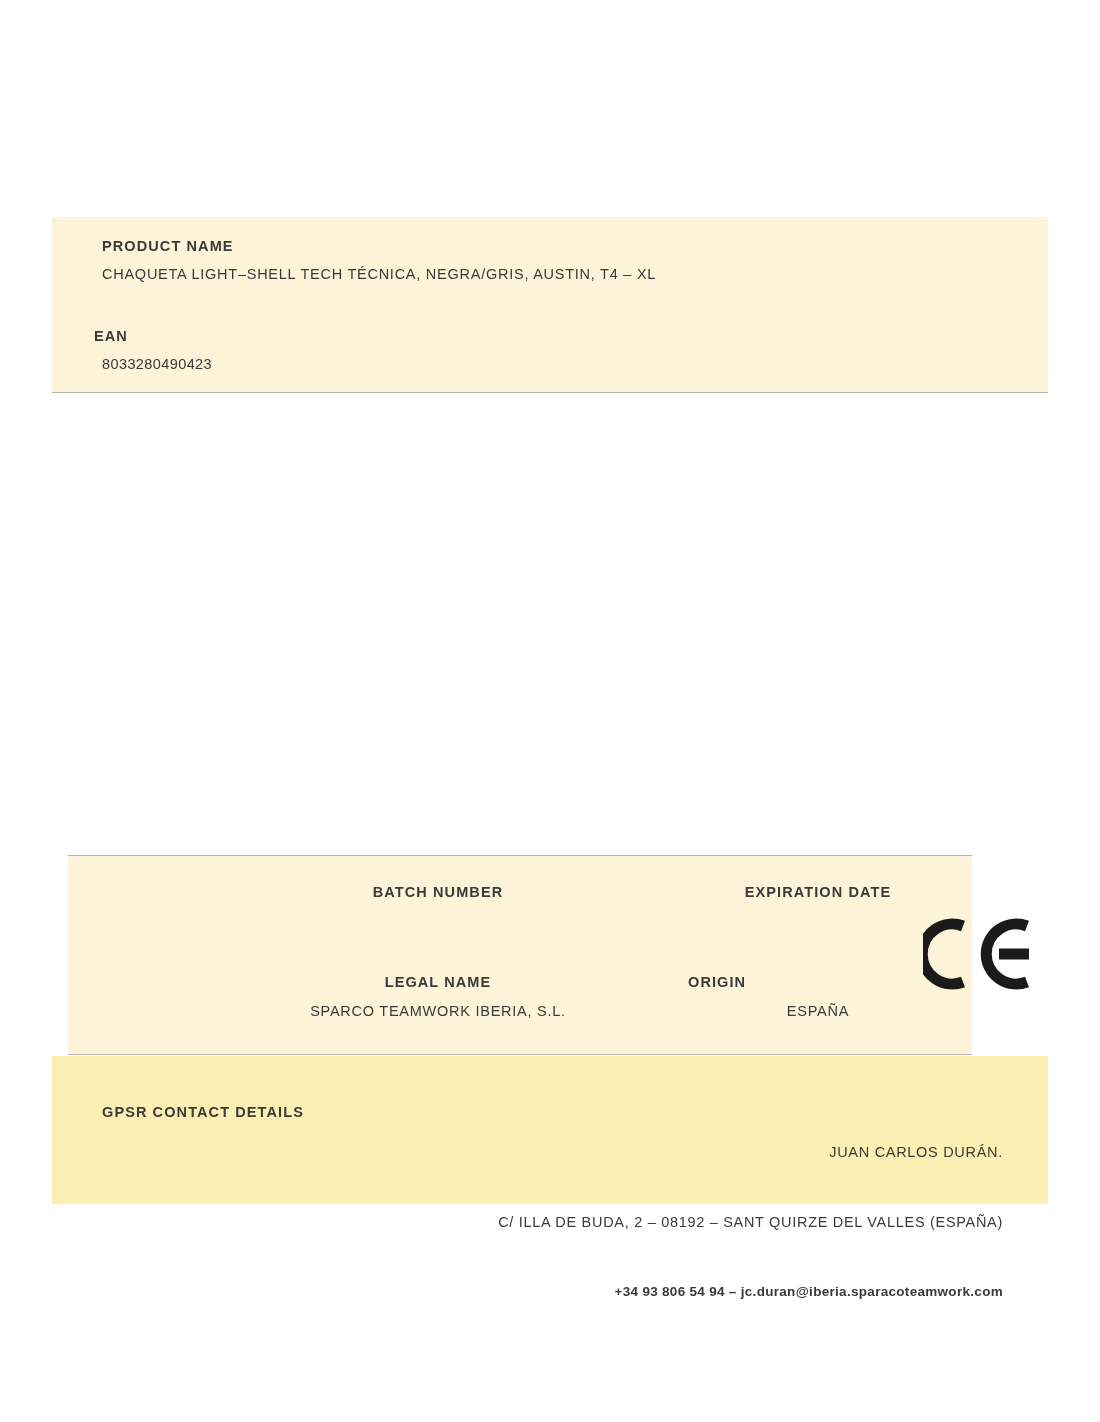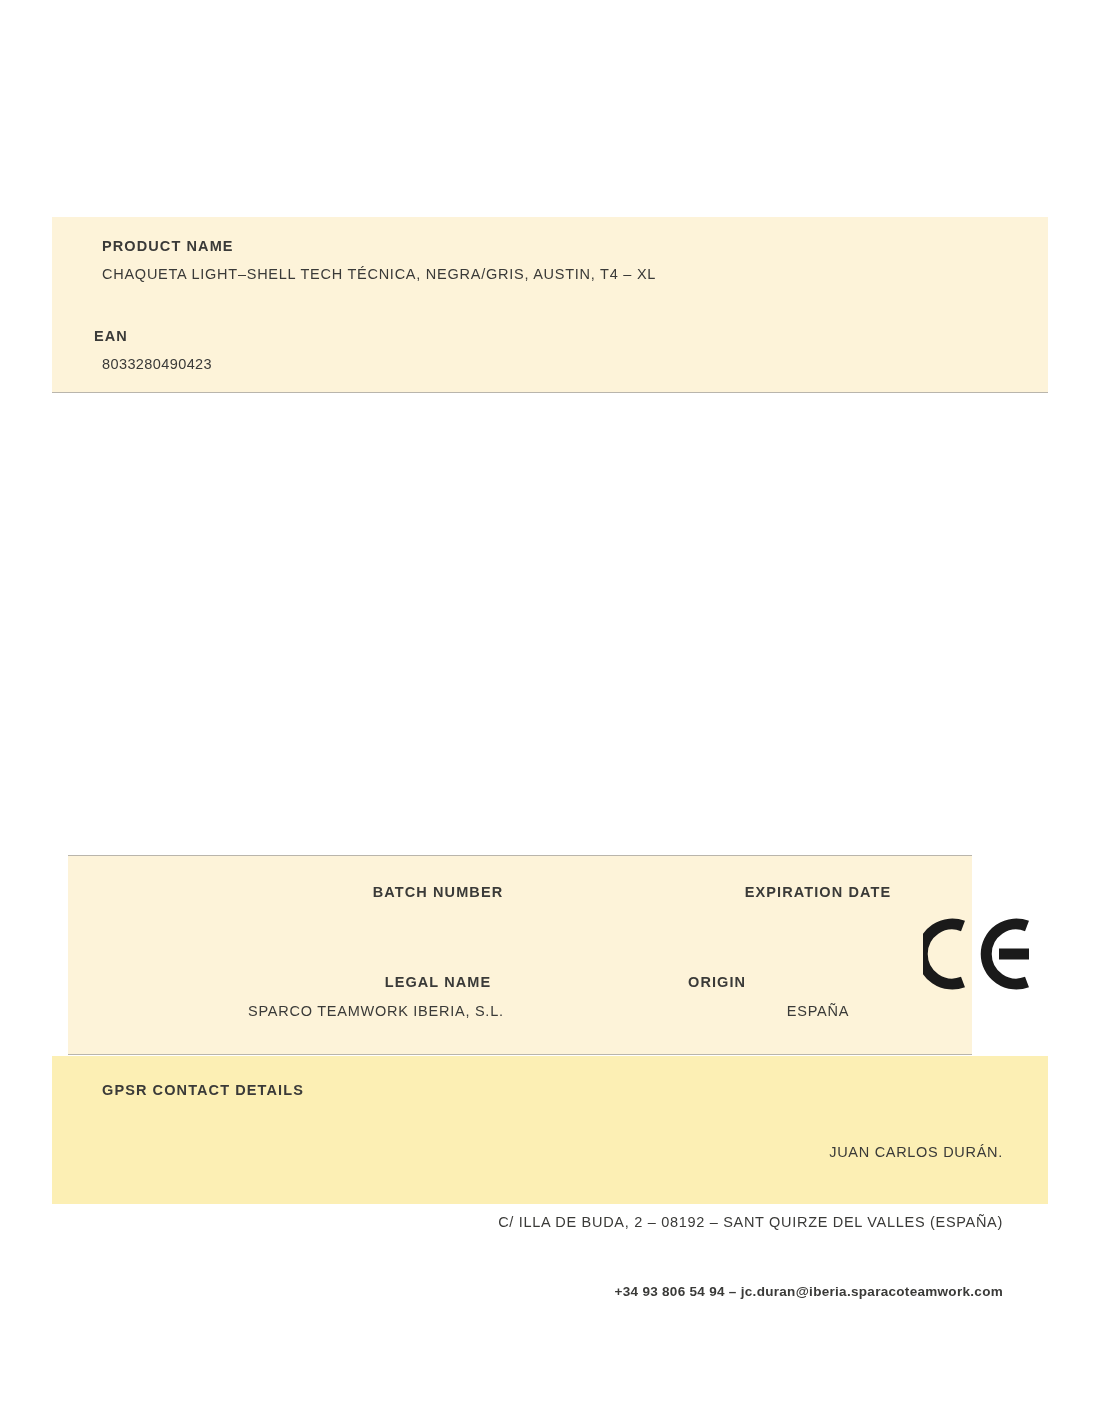--- a/index.html
+++ b/index.html
@@ -105,21 +105,21 @@
     left: 225px;
     top: 118px;
     width: 290px;
     text-align: center;
   }
   .legal-name-value {
     position: absolute;
     left: 180px;
     top: 147px;
     width: 380px;
-    text-align: left;
+    text-align: center;
   }
   .origin-label {
     position: absolute;
     left: 620px;
     top: 118px;
     width: 260px;
     text-align: left;
   }
   .origin-value {
     position: absolute;
@@ -143,21 +143,21 @@
     left: 52px;
     top: 1056px;
     width: 996px;
     height: 148px;
     background: #fcefb4;
     box-sizing: border-box;
   }
   .gpsr-label {
     position: absolute;
     left: 50px;
-    top: 26px;
+    top: 48px;
   }
   .gpsr-lines {
     position: absolute;
     right: 45px;
     top: 40px;
     width: 700px;
     text-align: right;
   }
   .gpsr-lines div {
     font-size: 14.5px;

